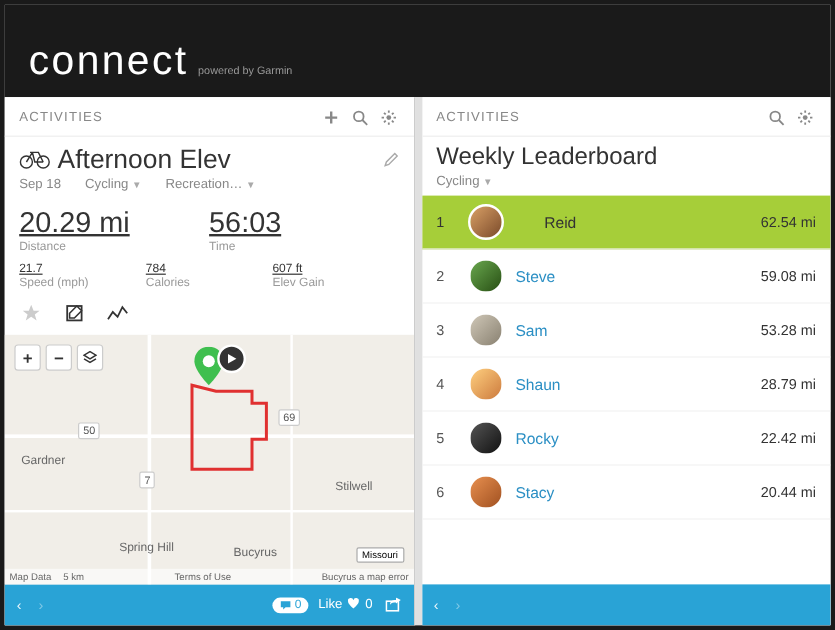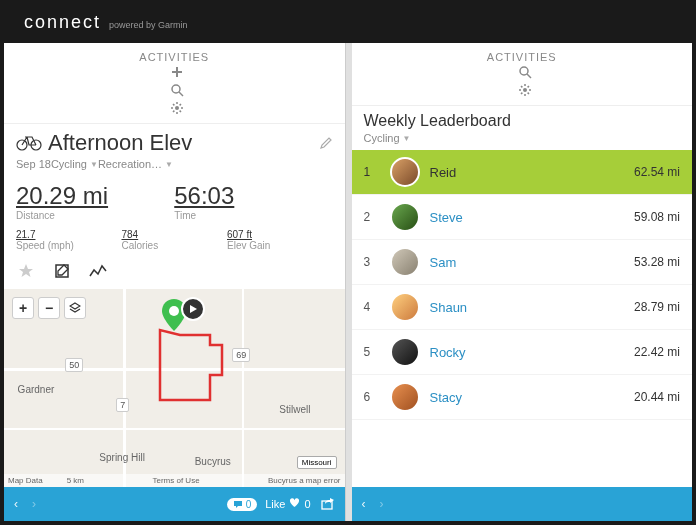--- a/index.html
+++ b/index.html
@@ -1,73 +1,73 @@
 <!DOCTYPE html>
 <html><head>
 <meta charset="utf-8">
 <style>
 * { margin:0; padding:0; box-sizing:border-box; font-family:-apple-system,BlinkMacSystemFont,"Segoe UI",Arial,sans-serif; }
 body { background:#fff; width:696px; height:525px; overflow:hidden; }
 .app { width:696px; height:525px; background:#fff; border:4px solid #1a1a1a; display:flex; flex-direction:column; }
 .header { background:#1a1a1a; color:#fff; padding:8px 20px 10px; display:flex; align-items:baseline; }
-.logo { font-size:18px; font-weight:300; letter-spacing:2px; }
+.logo { font-size:34px; font-weight:300; letter-spacing:2px;margin-top:20px; }
 .tagline { font-size:9px; color:#999; margin-left:8px; }
 .panels { flex:1; display:flex; gap:6px; background:#e0e0e0; padding:0; }
 .panel { background:#fff; flex:1; display:flex; flex-direction:column; border-right:1px solid #ccc; }
 .panel:last-child { border-right:none; }
-.panel-head { display:flex; align-items:center; padding:8px 12px 6px; border-bottom:1px solid #eee;flex-direction:column; }
+.panel-head { display:flex; align-items:center; padding:8px 12px 6px; border-bottom:1px solid #eee; }
 .panel-title { font-size:11px; color:#888; letter-spacing:1px; flex:1; }
 .icon-btn { width:18px; height:18px; display:flex; align-items:center; justify-content:center; color:#888; margin-left:6px; cursor:pointer; }
 .activity-title-row { display:flex; align-items:center; padding:6px 12px 2px; }
 .bike-icon { width:26px; height:20px; margin-right:6px; }
 .activity-title { font-size:22px; font-weight:300; color:#333; flex:1; }
 .edit-icon { color:#aaa; cursor:pointer; }
-.meta-row { display:flex; padding:0 12px 8px; font-size:11px; color:#888; }
+.meta-row { display:flex; padding:0 12px 8px; gap:20px; font-size:11px; color:#888; }
 .meta-item { display:flex; align-items:center; gap:3px; }
 .drop-tri { font-size:8px; color:#aaa; }
 .stats-row { display:flex; padding:4px 12px; }
 .stat { flex:1; }
 .stat-val { font-size:24px; font-weight:300; color:#333;text-decoration:underline; }
 .stat-val.small { font-size:10px; }
 .stat-lbl { font-size:10px; color:#999; }
 .stat-right .stat-val { font-size:24px; }
 .action-row { display:flex; gap:16px; padding:6px 12px 8px; align-items:center; }
 .action-row .icon-btn { width:20px; height:20px; margin-left:0; color:#555; }
 .map-area { position:relative; flex:1; background:#f1eee8; overflow:hidden; }
 .map-bg { position:absolute; inset:0; }
 .road { position:absolute; background:#fff; }
 .road-label { position:absolute; font-size:9px; background:#fff; padding:1px 3px; border:1px solid #ccc; border-radius:2px; color:#555; }
 .city-label { position:absolute; font-size:10px; color:#666; }
 .route-path { position:absolute; }
 .pin { position:absolute; left:50%; top:10px; transform:translateX(-50%); }
 .map-ctrls { position:absolute; left:8px; top:8px; display:flex; gap:4px; }
 .map-btn { width:22px; height:22px; background:#fff; border:1px solid #ccc; border-radius:3px; display:flex; align-items:center; justify-content:center; font-size:14px; font-weight:bold; color:#333; cursor:pointer; }
 .play-btn { position:absolute; left:52%; top:8px; width:24px; height:24px; background:#333; border-radius:50%; display:flex; align-items:center; justify-content:center; color:#fff; cursor:pointer; border:2px solid #fff; }
-.map-attrib { position:absolute; bottom:0; left:0; right:0; display:flex; font-size:8px; color:#666; background:rgba(255,255,255,0.6); padding:2px 4px; gap:24px; }
+.map-attrib { position:absolute; bottom:0; left:0; right:0; display:flex; font-size:8px; color:#666; background:rgba(255,255,255,0.6); padding:2px 4px; gap:10px; }
 .map-attrib span:nth-child(1){flex:0 0 auto;}
 .map-attrib span:nth-child(2){flex:0 0 auto;}
 .map-attrib span:nth-child(3){flex:1; text-align:center;}
 .map-attrib span:nth-child(4){flex:0 0 auto;}
 .foot { background:#29a3d6; height:34px; display:flex; align-items:center; padding:0 10px; color:#fff; }
 .chev { width:12px; cursor:pointer; font-size:12px; margin-right:6px; opacity:.9; }
 .chev.dim { opacity:.4; }
 .foot-spacer { flex:1; }
 .comment-badge { background:#fff; color:#29a3d6; border-radius:9px; padding:1px 6px; font-size:10px; margin-right:8px; display:flex; align-items:center; gap:3px; }
 .like { font-size:11px; display:flex; gap:4px; margin-right:10px; }
 .share { font-size:13px; cursor:pointer; }
-.conn-title { font-size:16px; font-weight:300; color:#333; padding:6px 12px 2px; }
+.conn-title { font-size:20px; font-weight:300; color:#333; padding:6px 12px 2px; }
 .conn-filter { padding:0 12px 6px; font-size:11px; color:#888; display:flex; align-items:center; gap:3px; }
 .lb-row { display:flex; align-items:center; padding:7px 12px; border-bottom:1px solid #f2f2f2; }
 .lb-row.hi { background:#a6ce39; color:#333; }
 .lb-rank { width:16px; font-size:12px; color:#555; }
 .lb-row.hi .lb-rank { color:#333; }
 .avatar { width:30px; height:30px; border-radius:50%; margin:0 10px; background:linear-gradient(135deg,#c89060,#8a6040); border:2px solid #fff; flex-shrink:0; }
 .lb-row.hi .avatar { border-color:#fff; }
 .lb-name { flex:1; font-size:13px; color:#2b8fc4; }
-.lb-row.hi .lb-name { color:#333; font-weight:500; }
+.lb-row.hi .lb-name { color:#333; font-weight:500;margin-left:24px; }
 .lb-val { font-size:12px; color:#333; }
 svg { display:block; }
 .state-tag { position:absolute; right:8px; bottom:18px; background:#fff; border:1px solid #aaa; font-size:8px; padding:1px 4px; border-radius:2px; }
 </style>
 </head>
 <body>
 
 <div class="app">
   <div class="header">
     <div class="logo">connect</div>

